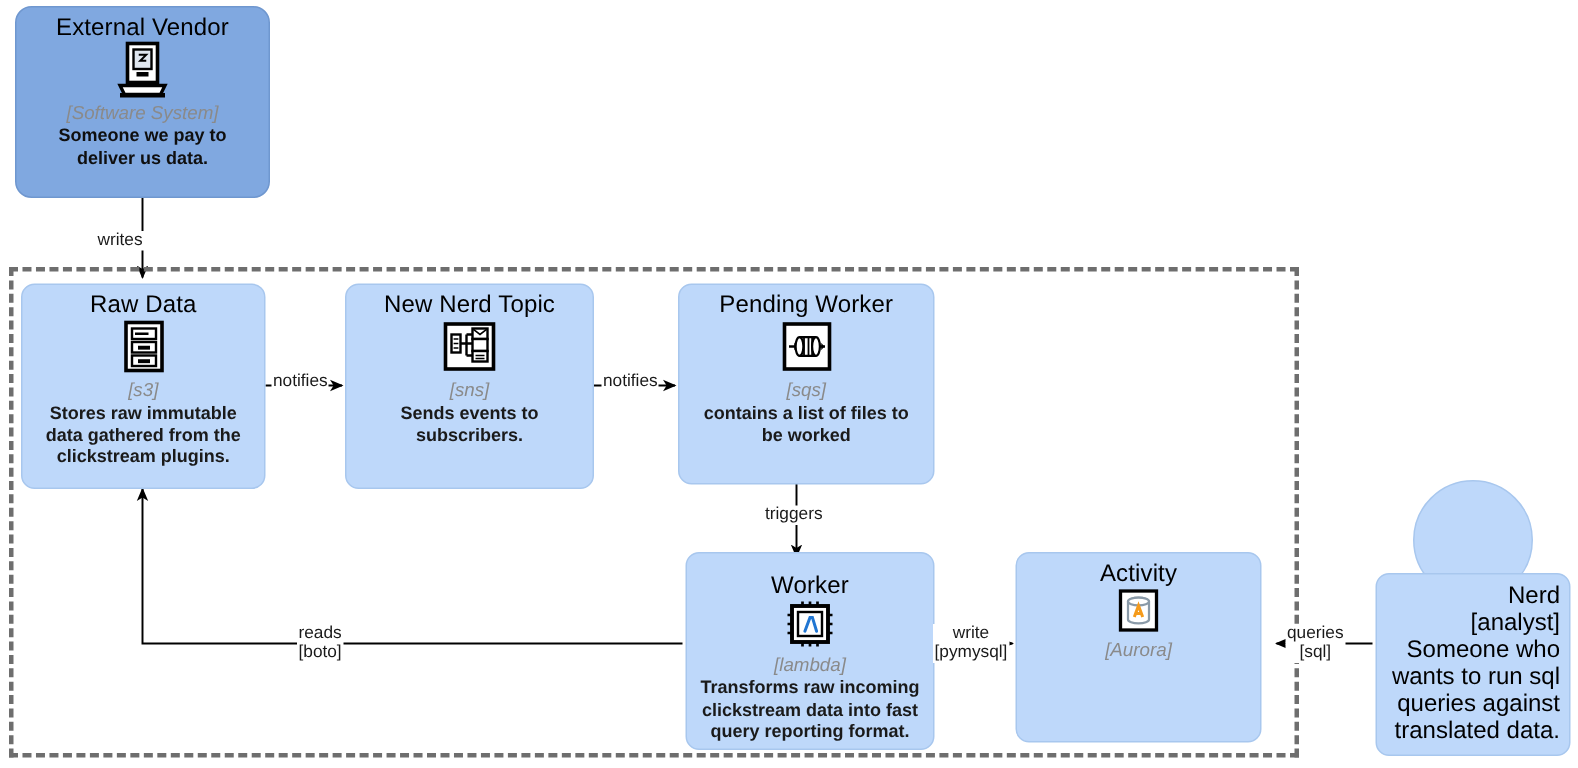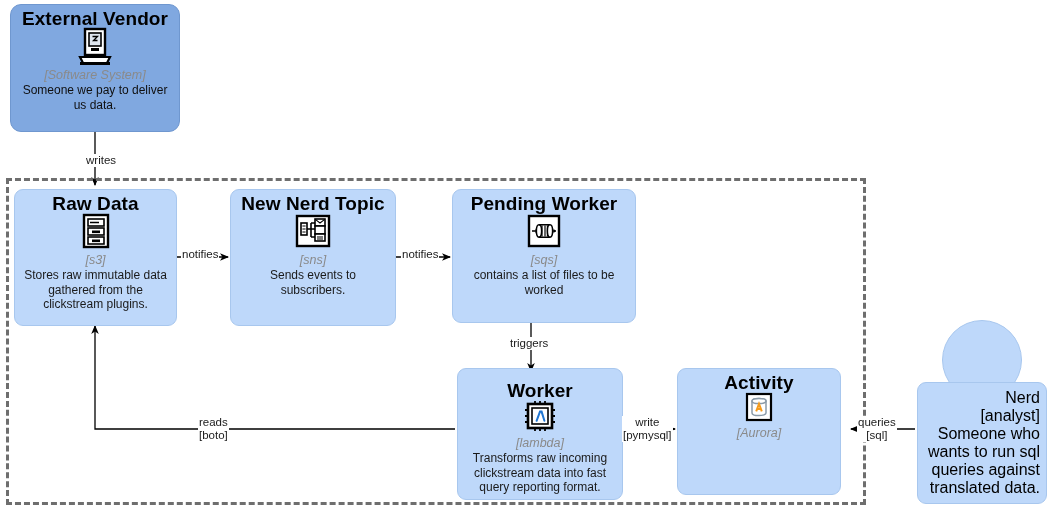--- a/index.html
+++ b/index.html
@@ -34,38 +34,39 @@
     text-align: center;
     padding: 6px 8px 4px 8px;
     overflow: hidden;
   }
   .node.system {
     background: #80a8e0;
     border: 1px solid #6f97cf;
     border-radius: 11px;
   }
   .node .n-title {
-    font-size: 19px;
-    font-weight: bold;
+    font-size: 16px;
+    font-weight: normal;
     color: #000000;
     line-height: 15px;
     letter-spacing: 0.1px;
   }
   .node .n-tech {
     font-size: 12.5px;
     font-style: italic;
     color: #8a8a8a;
     line-height: 14px;
     margin-top: 1px;
   }
   .node .n-desc {
     font-size: 12px;
     color: #1a1a1a;
     line-height: 14.5px;
     margin-top: 1px;
+    font-weight: bold;
   }
   .node .n-icon {
     height: 40px;
     display: flex; align-items: center; justify-content: center;
     margin-top: 1px;
   }
   .node.system .n-desc { color: #0f0f0f; }
 
   
   .ghost-line {
@@ -190,21 +191,21 @@
         <path d="M21.6,6.6 L26,10 L30.4,6.6" stroke="#000" stroke-width="1.1" fill="none"></path>
         <rect x="21" y="13" width="10" height="8" fill="#ffffff" stroke="#000" stroke-width="1.6"></rect>
         <rect x="21" y="21" width="10" height="7" fill="#ffffff" stroke="#000" stroke-width="1.6"></rect>
         <path d="M23,24 L29,24 M23,26 L29,26" stroke="#000" stroke-width="1.1"></path>
       </svg>
     </div>
     <div class="n-tech">[sns]</div>
     <div class="n-desc">Sends events to subscribers.</div>
   </div>
 
-  <div class="node" style="left:452px; top:189px; width:184px; height:134px;">
+  <div class="node" style="left:452px; top:189px; width:171px; height:134px;">
     <div class="n-title">Pending Worker</div>
     <div class="n-icon">
       <svg width="38" height="36" viewBox="0 0 38 36">
         <rect x="4" y="2" width="30" height="30" fill="#ffffff" stroke="#000" stroke-width="2.4"></rect>
         <path d="M7,17 L11,17" stroke="#000" stroke-width="1.6"></path>
         <path d="M27,17 L31,17" stroke="#000" stroke-width="1.6"></path>
         <path d="M10.5,14.5 L12.5,17 L10.5,19.5 Z" fill="#000"></path>
         <path d="M28.5,14.5 L30.5,17 L28.5,19.5 Z" fill="#000"></path>
         <ellipse cx="14" cy="17" rx="2.6" ry="6.2" fill="#ffffff" stroke="#000" stroke-width="1.5"></ellipse>
         <path d="M14,10.8 L25,10.8 M14,23.2 L25,23.2" stroke="#000" stroke-width="1.5"></path>
@@ -246,21 +247,21 @@
 
   <div class="person" style="left:917px; top:320px; width:130px; height:170px;">
     <div class="head"></div>
     <div class="body">
       <div class="n-title">Nerd</div>
       <div class="n-tech">[analyst]</div>
       <div class="n-desc">Someone who wants to run sql queries against translated data.</div>
     </div>
   </div>
 
-  <div class="edge-label" style="left:85px; top:154px;">writes</div>
+  <div class="edge-label" style="left:64px; top:154px;">writes</div>
 
   <div class="edge-label" style="left:181px; top:248px;">notifies</div>
 
   <div class="edge-label" style="left:401px; top:248px;">notifies</div>
 
   <div class="edge-label" style="left:509px; top:337px;">triggers</div>
 
   <div class="edge-label" style="left:198px; top:416px;">
     <span>reads</span>
     <span class="l2">[boto]</span>

